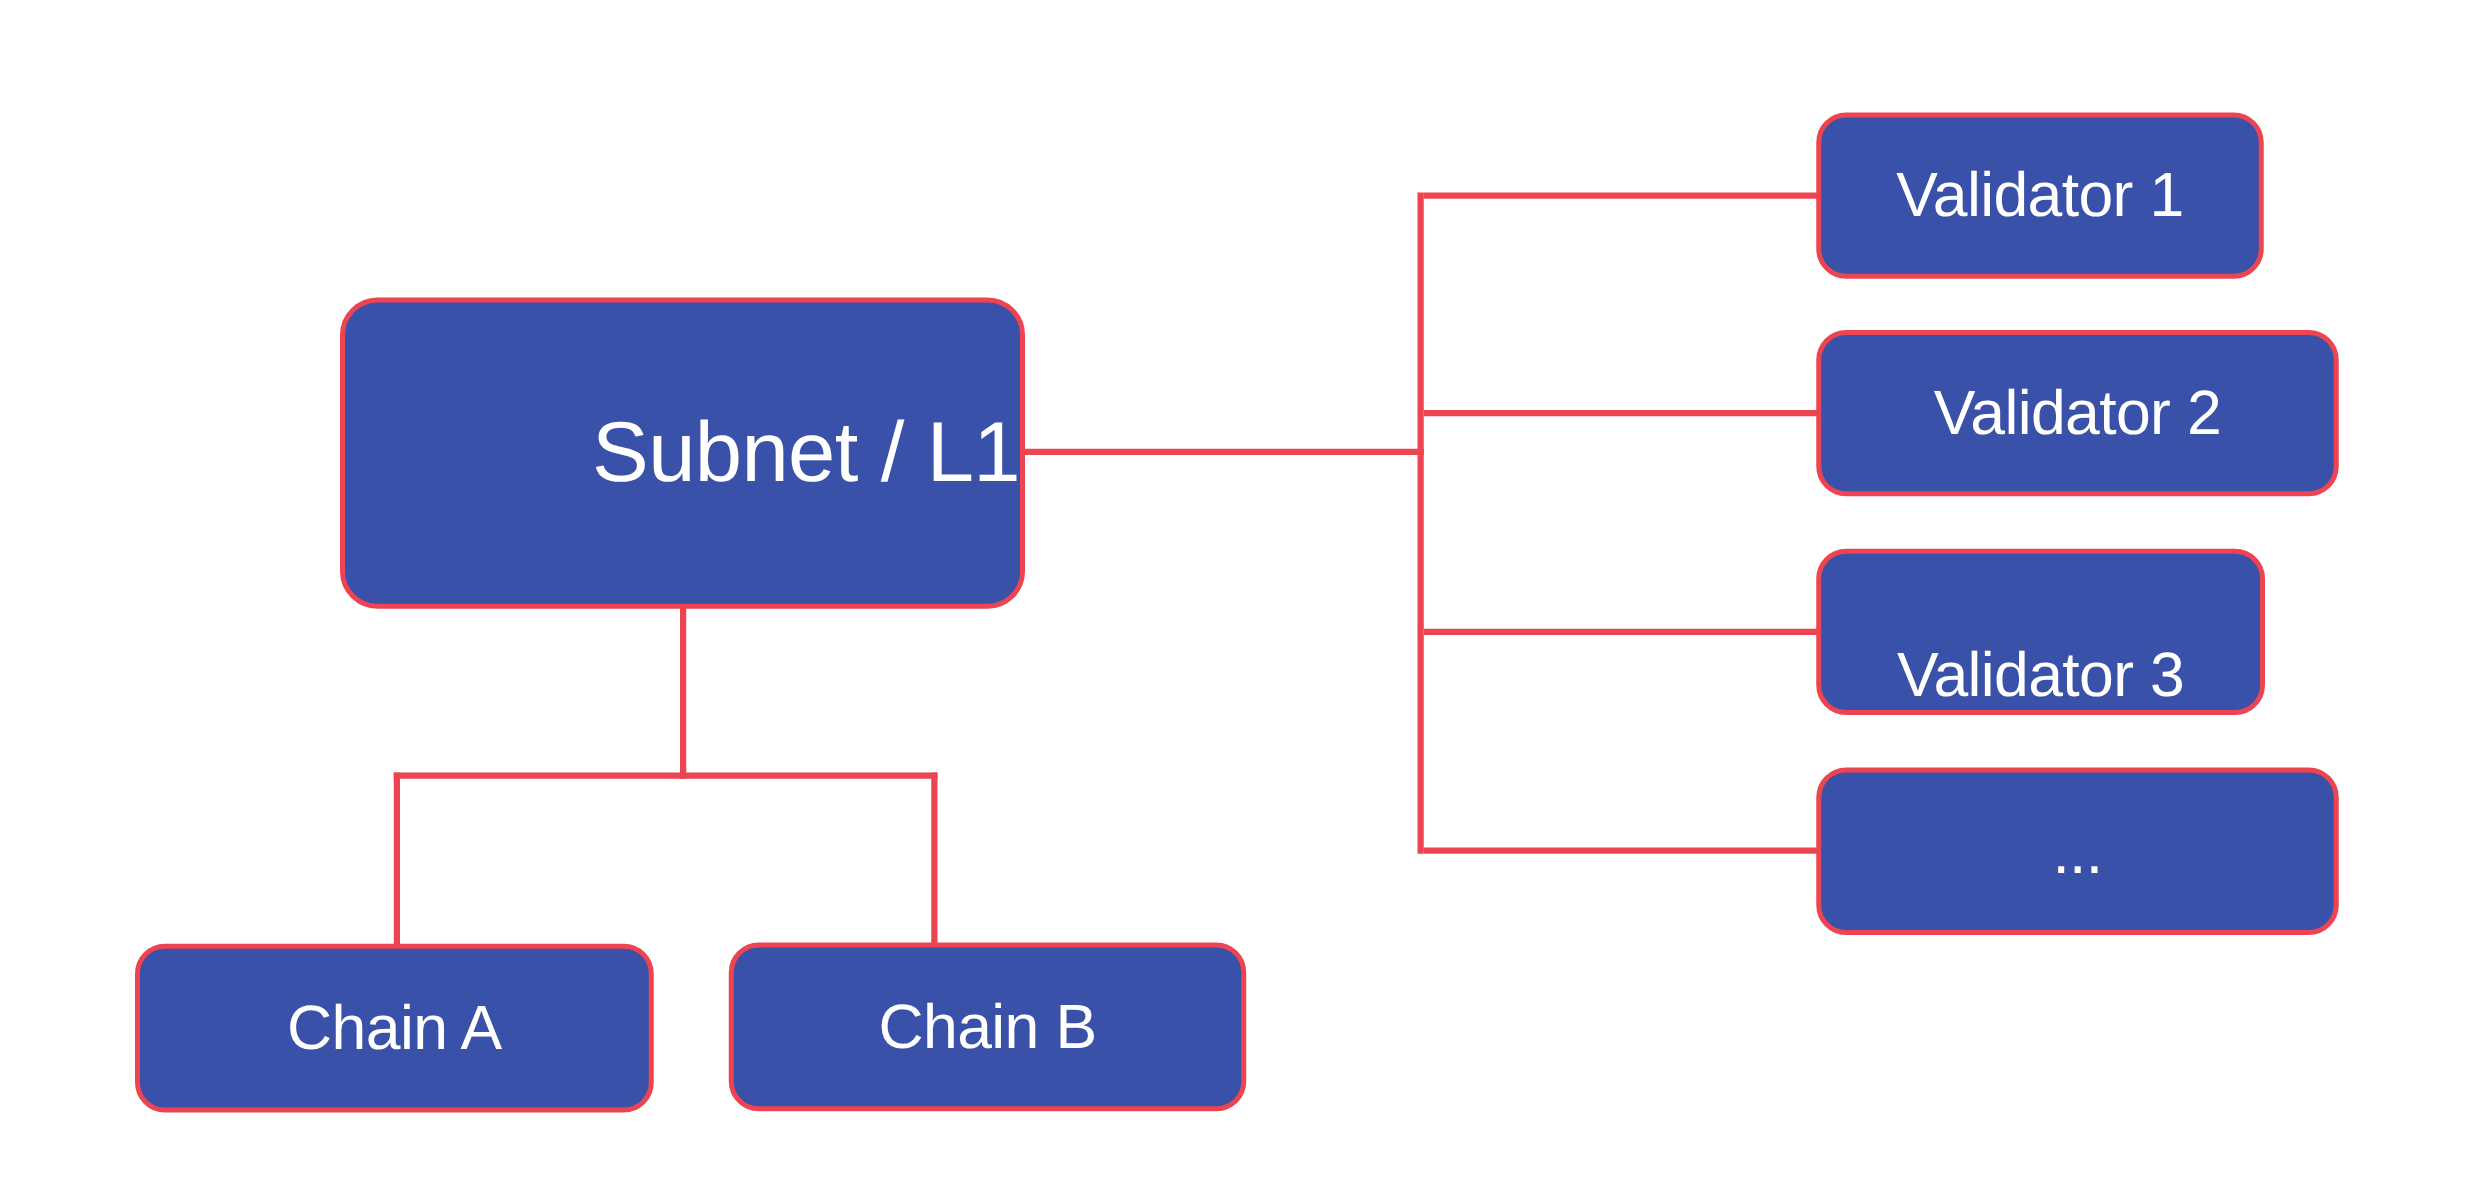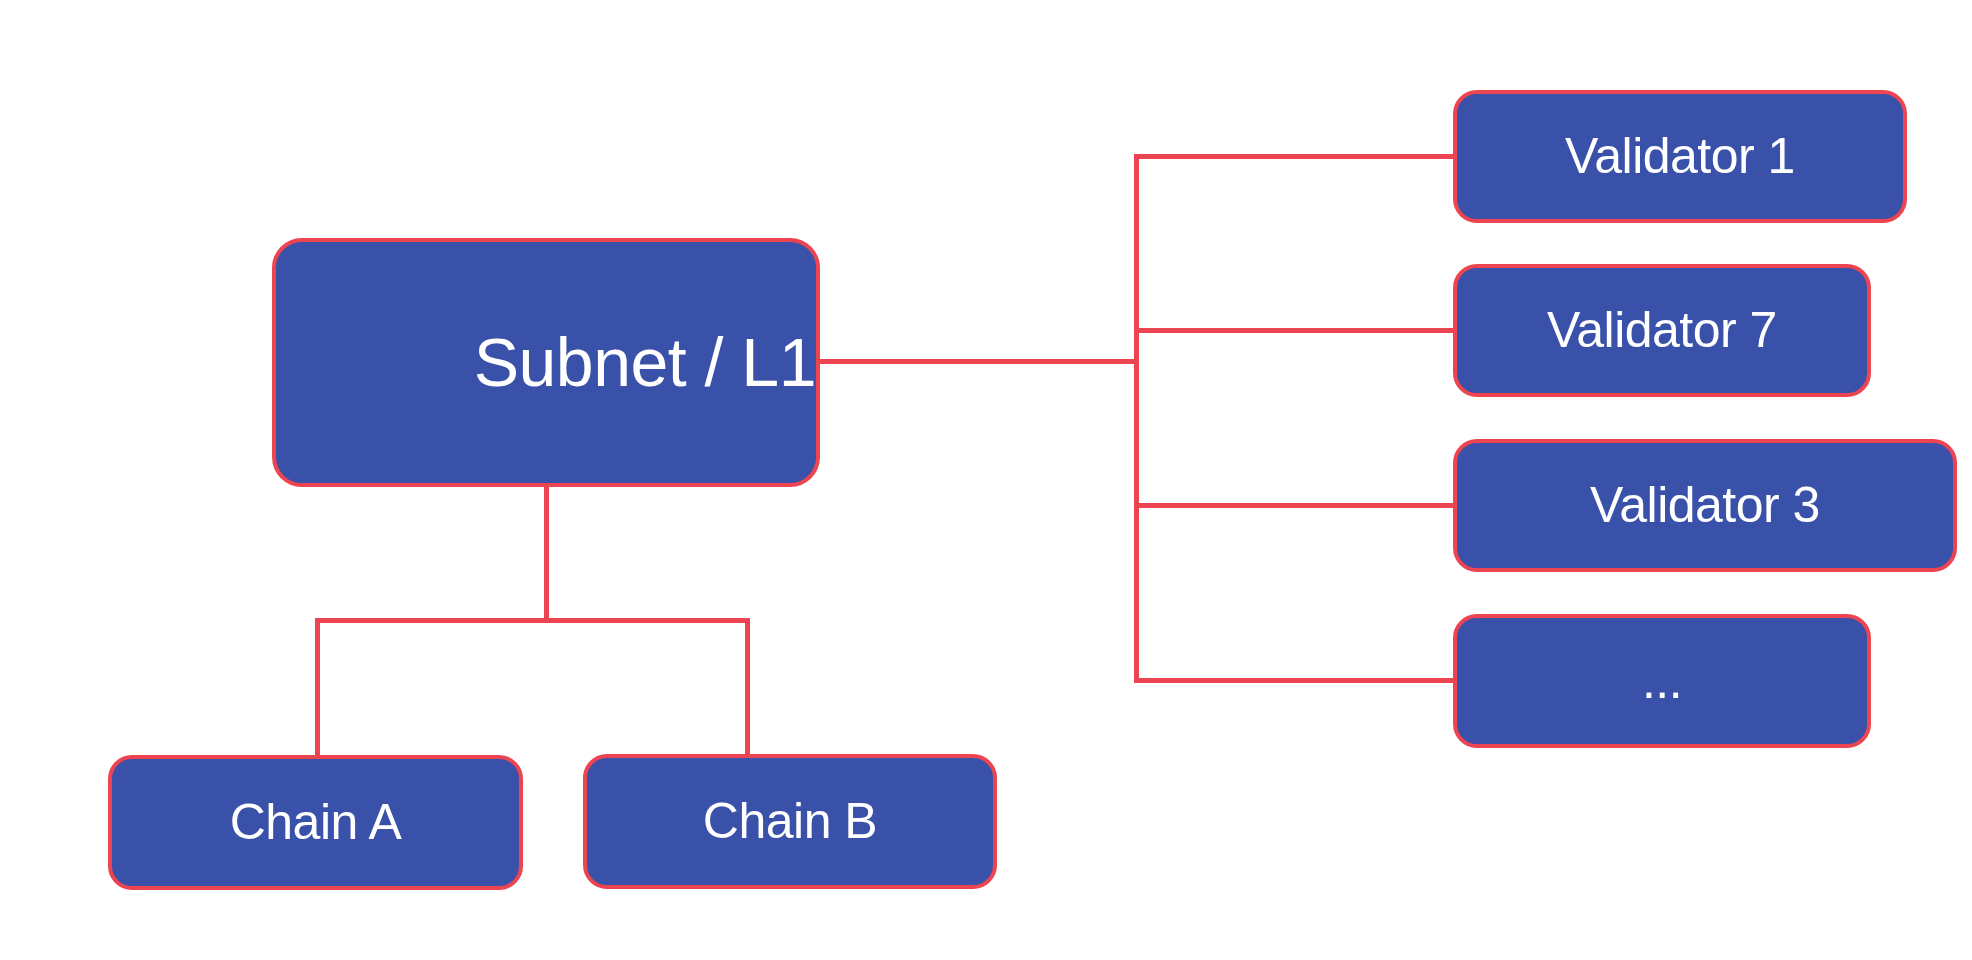--- a/index.html
+++ b/index.html
@@ -46,23 +46,23 @@
     line-height: 1.1;
   }
   .node--subnet {
     left: 272px; top: 238px; width: 548px; height: 249px;
     border-radius: 30px;
     justify-content: flex-end;
   }
   .node--subnet .node-label { font-size: 68px; }
   .node--chain-a { left: 108px; top: 755px; width: 415px; height: 135px; }
   .node--chain-b { left: 583px; top: 754px; width: 414px; height: 135px; }
-  .node--validator-1 { left: 1453px; top: 90px;  width: 454px; height: 133px; }
+  .node--validator-1 { left: 1453px; top: 90px;  width: 358px; height: 133px; }
   .node--validator-2 { left: 1453px; top: 264px; width: 418px; height: 133px; }
-  .node--validator-3 { left: 1453px; top: 439px; width: 504px; height: 133px; }
+  .node--validator-3 { left: 1453px; top: 439px; width: 359px; height: 133px; align-items: flex-end; }
   .node--validator-more { left: 1453px; top: 614px; width: 418px; height: 134px; }
   .node--chain-a .node-label,
   .node--chain-b .node-label,
   .node--validator-1 .node-label,
   .node--validator-2 .node-label,
   .node--validator-3 .node-label,
   .node--validator-more .node-label { font-size: 50px; }
 
   
   .edge--subnet-to-trunk   { left: 816px;  top: 359px; width: 323px; height: 5px; }
@@ -102,21 +102,21 @@
 
   <div class="node node--chain-b">
     <span class="node-label">Chain B</span>
   </div>
 
   <div class="node node--validator-1">
     <span class="node-label">Validator 1</span>
   </div>
 
   <div class="node node--validator-2">
-    <span class="node-label">Validator 7</span>
+    <span class="node-label">Validator 2</span>
   </div>
 
   <div class="node node--validator-3">
     <span class="node-label">Validator 3</span>
   </div>
 
   <div class="node node--validator-more">
     <span class="node-label">...</span>
   </div>
 

